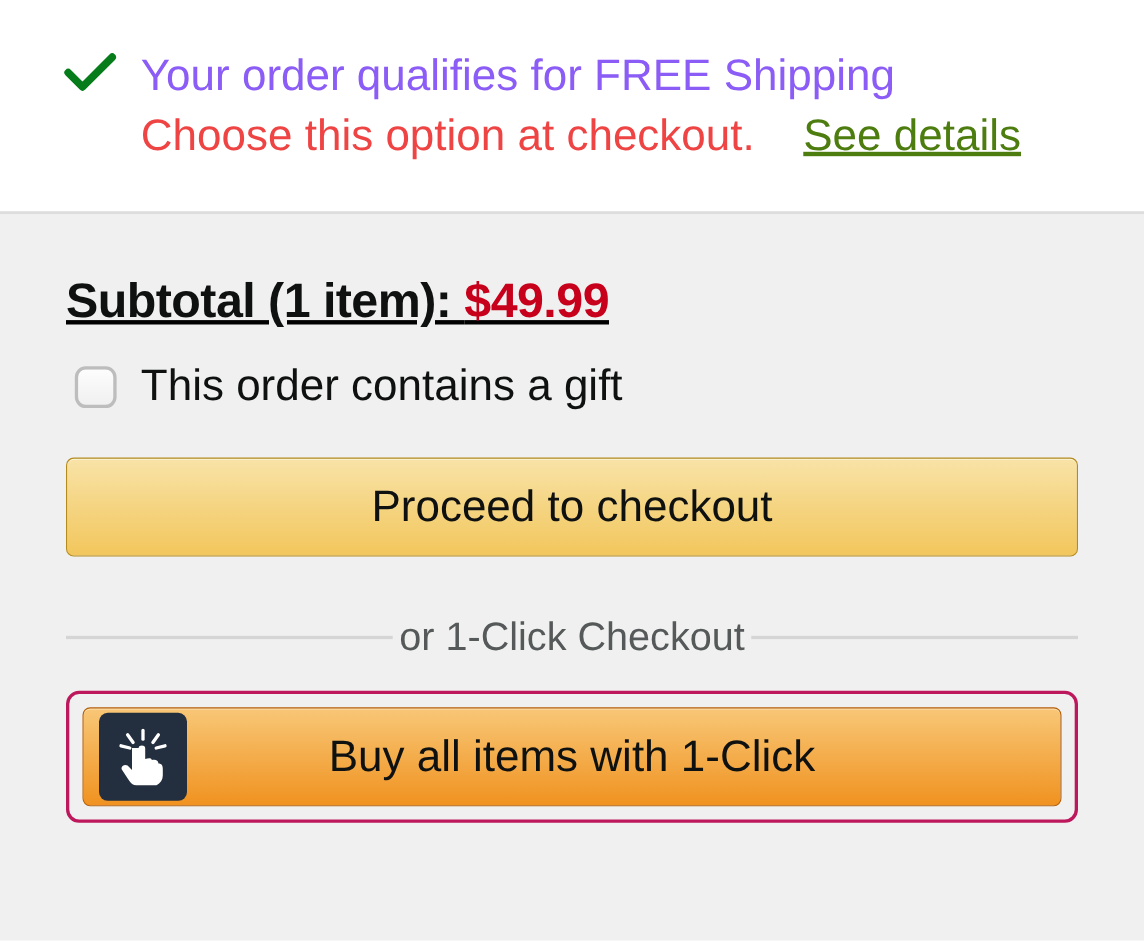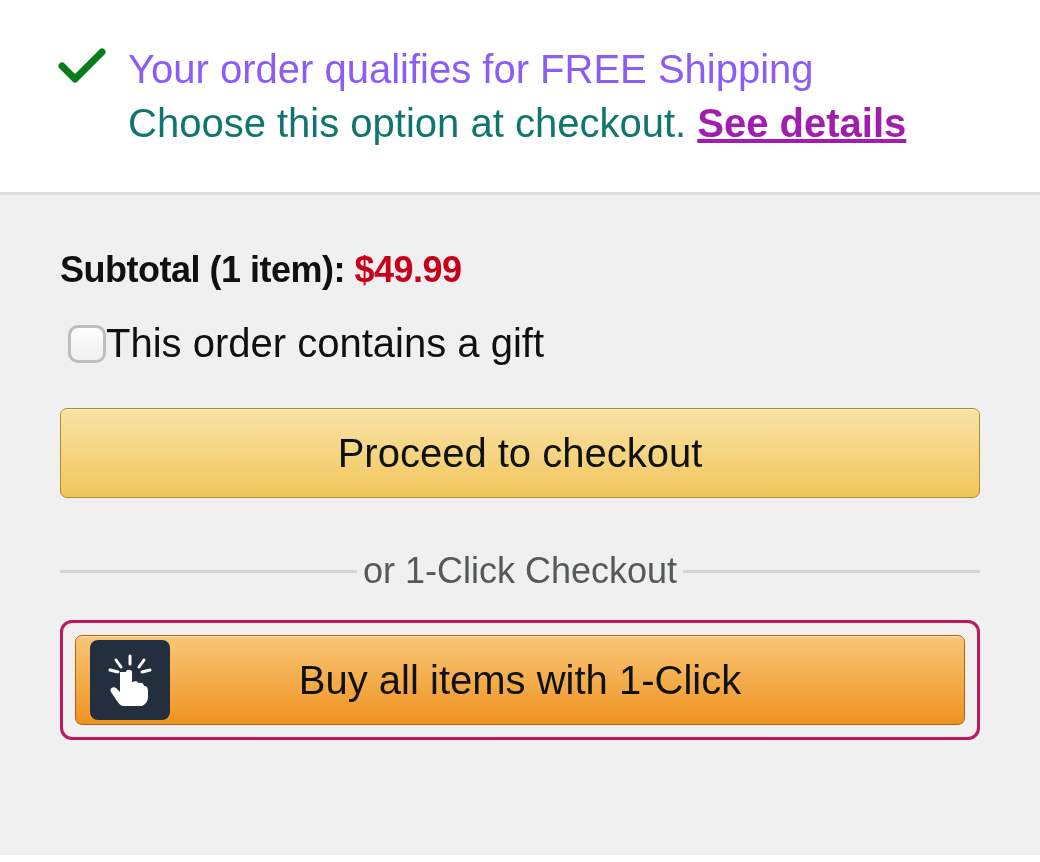--- a/index.html
+++ b/index.html
@@ -24,45 +24,48 @@
   }
   .shipping-text {
     font-size: 40px;
     line-height: 1.35;
   }
   .shipping-title {
     color: #8b5cf6;
     font-weight: 400;
   }
   .shipping-sub {
-    color: #0f766e;
+    color: #ef4444;
     font-weight: 400;
   }
   .see-details {
-    color: #a21caf;
-    font-weight: 700;
+    color: #4d7c0f;
+    font-weight: 400;
+    margin-left: 33px;
   }
 
   .cart-panel {
     background: #f0f0f0;
     padding: 54px 60px 24px 60px;
     height: calc(862px - 202px);
   }
 
   .subtotal-line {
-    font-size: 36px;
+    font-size: 44px;
     font-weight: 700;
     letter-spacing: -0.5px;
+    text-decoration: underline;
   }
   .subtotal-label { color: #0f1111; }
   .subtotal-amount { color: #c7001b; }
 
   .gift-row {
     display: flex;
     align-items: center;
+    gap: 22px;
     margin: 30px 0 42px 8px;
   }
   .amz-checkbox {
     width: 38px;
     height: 38px;
     border: 3px solid #bdbdbd;
     border-radius: 10px;
     background: linear-gradient(#fdfdfd, #f0f0f0);
     display: inline-block;
   }

